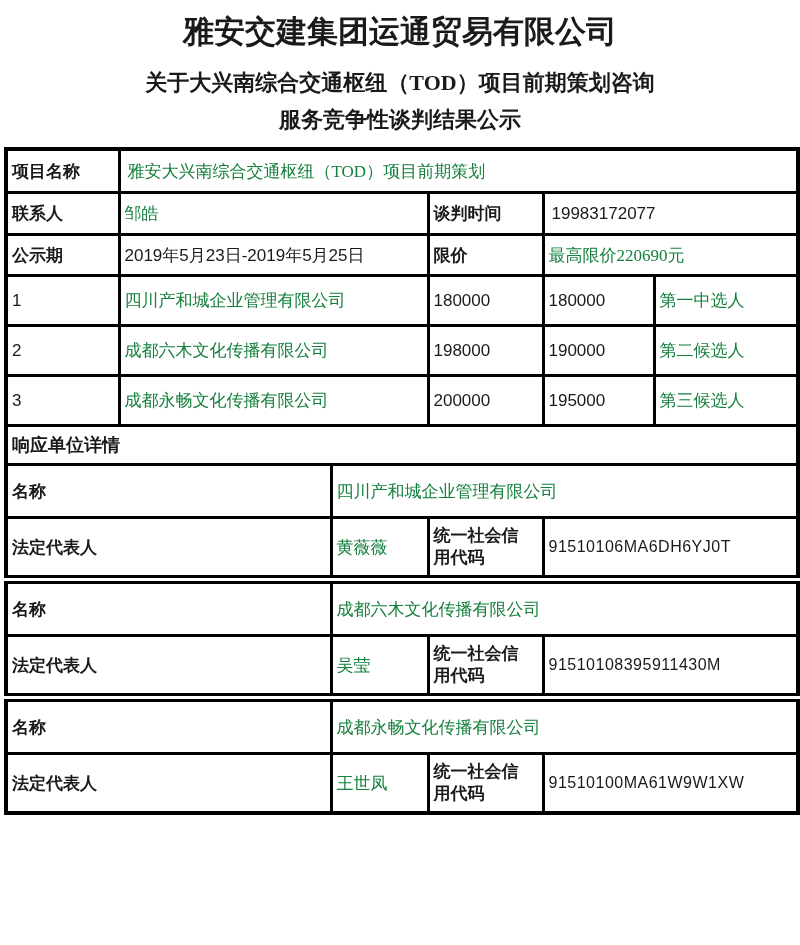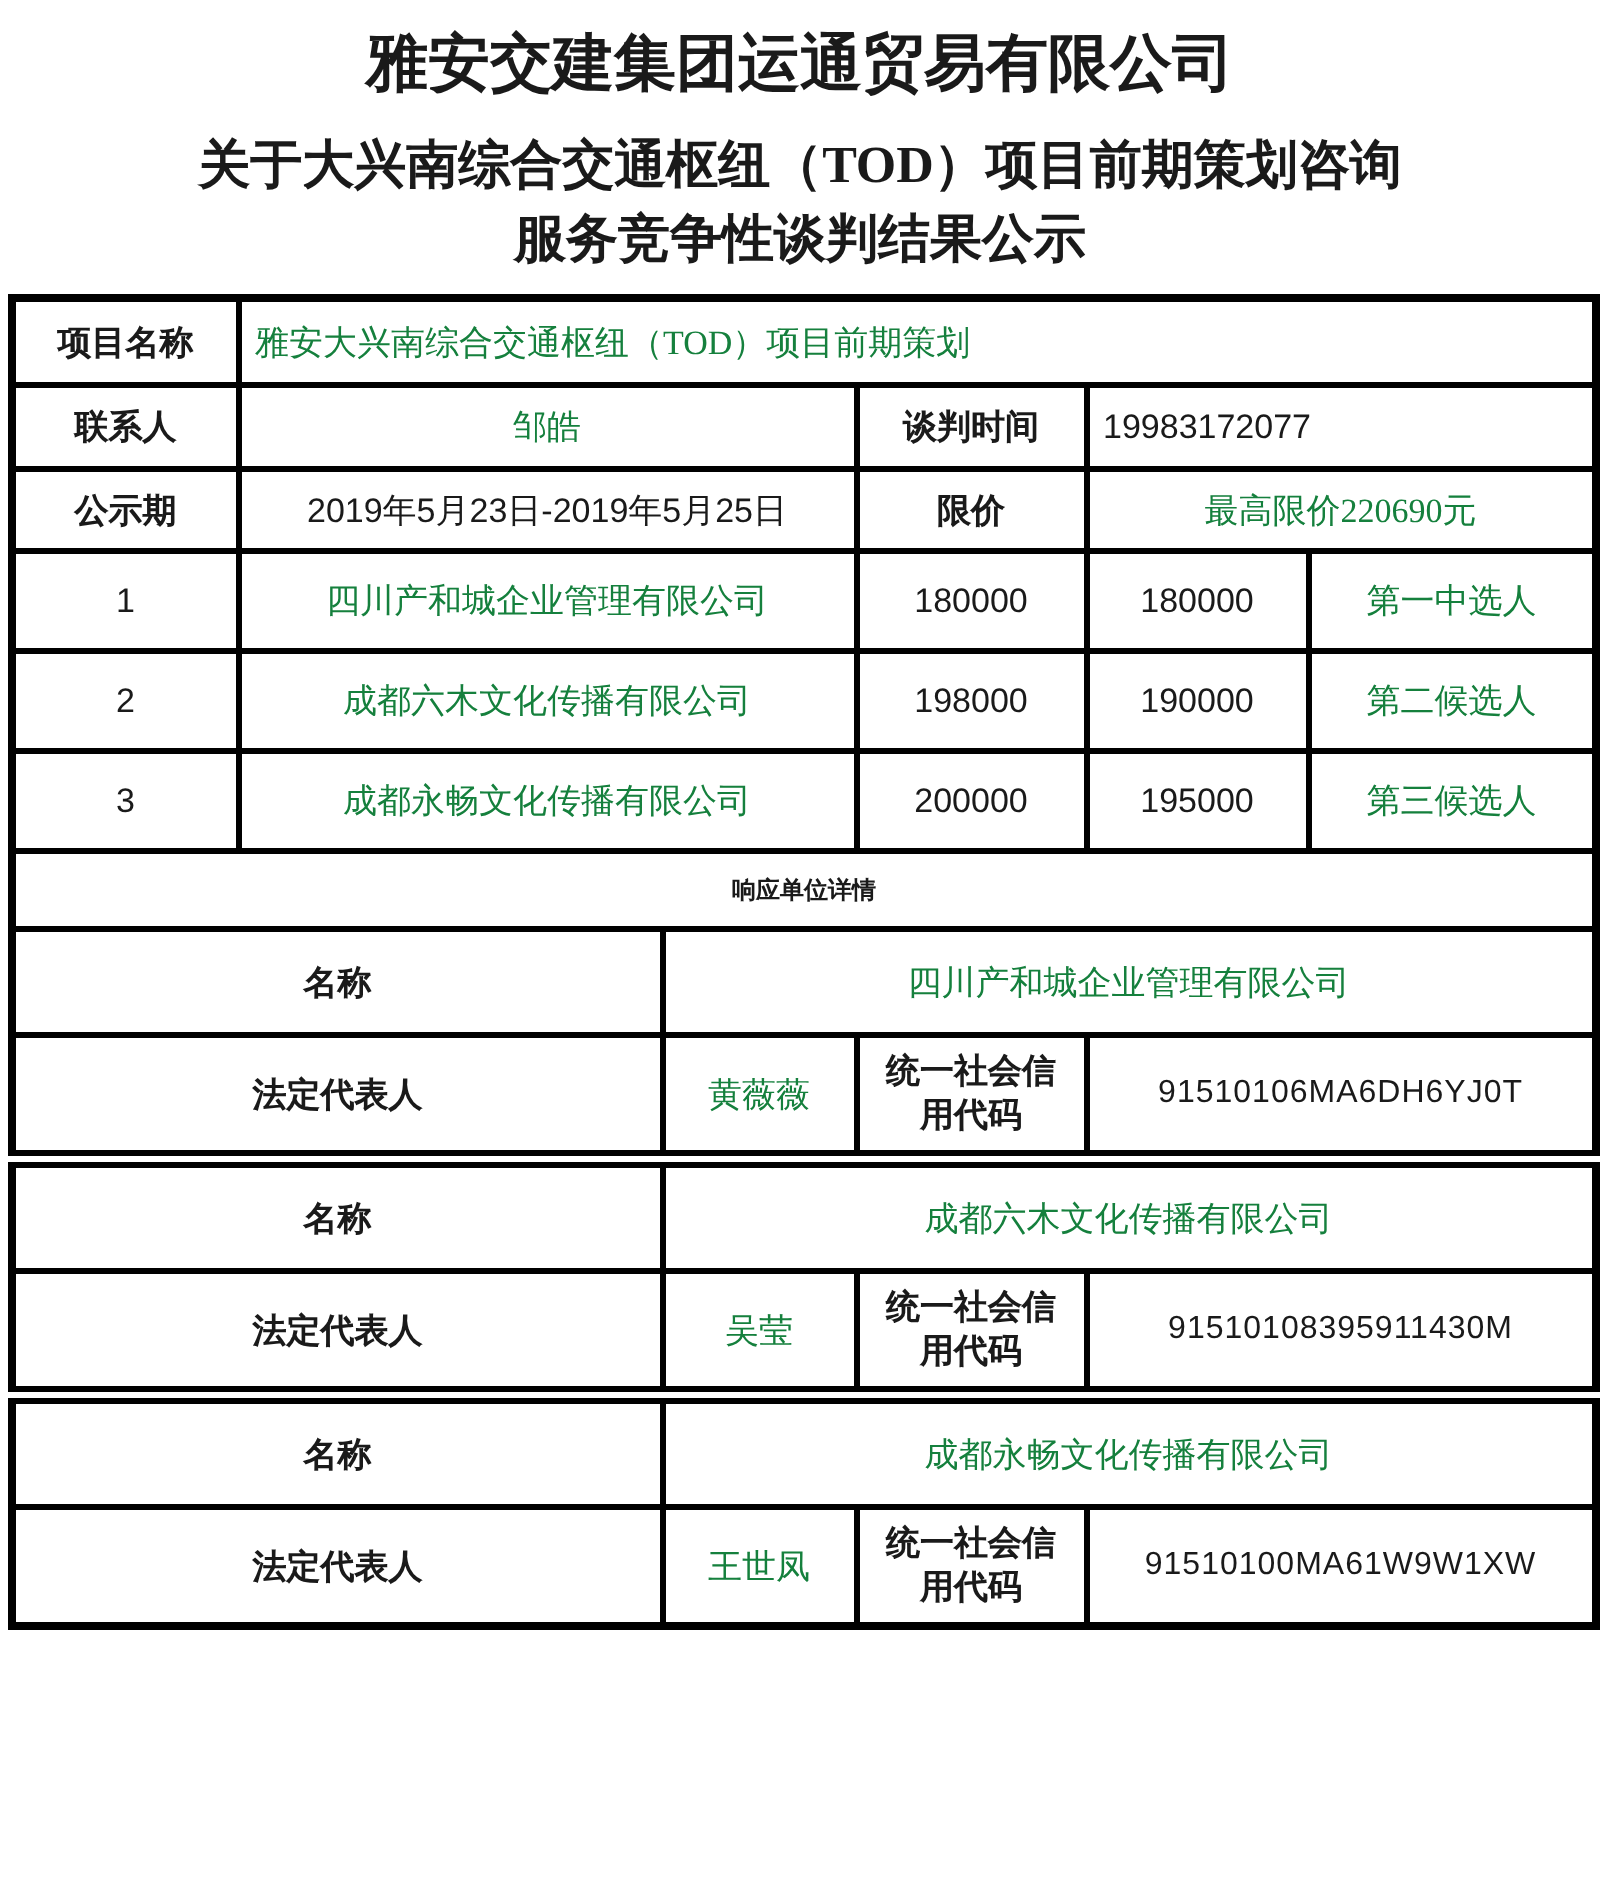--- a/index.html
+++ b/index.html
@@ -8,48 +8,48 @@
     font-family:"Liberation Sans",sans-serif;color:#1a1a1a;
   }
   
   .title-wrap{text-align:center;padding-top:12px;}
   .title-line1{
     font-family:"Liberation Serif",serif;font-weight:bold;
     font-size:31px;line-height:40px;margin:0 0 12px 0;
   }
   .title-line2,.title-line3{
     font-family:"Liberation Serif",serif;font-weight:bold;
-    font-size:26px;line-height:37px;margin:0;
+    font-size:22px;line-height:37px;margin:0;
   }
   
   table.doc{
     border-collapse:collapse;table-layout:fixed;
     width:792px;margin:9px 0 0 4px;
     border:4px solid #000;
   }
   td{
     border:3px solid #000;
     padding:2px 4px;
-    text-align:center;vertical-align:middle;
+    vertical-align:middle;
     font-size:17px;overflow:hidden;
   }
   td.lbl{font-weight:bold;font-family:"Liberation Sans",sans-serif;}
   td.kai{font-family:"Liberation Serif",serif;font-weight:normal;color:#15803d;}
   td.num{font-family:"Liberation Sans",sans-serif;}
   td.left{text-align:left;padding-left:7px;}
   td.wrap{white-space:pre-line;line-height:1.32;}
   td.code{font-size:16px;letter-spacing:.5px;margin-left:12px;}
   tr.r-name td{height:36px;}
   tr.r-owner td{height:35px;}
   tr.r-contact td{height:35px;}
   tr.r-venue td{height:57px;}
   tr.r-public td{height:34px;}
   tr.r-head td{height:60px;font-weight:bold;}
   tr.r-bid td{height:43px;}
-  tr.r-sect td{height:32px;font-weight:bold;font-size:12px;}
+  tr.r-sect td{height:32px;font-weight:bold;font-size:18px;}
   tr.r-dname td{height:46px;}
   tr.r-drep td{height:52px;}
   tr.block-sep td{border-top:9px double #000;}
 </style>
 </head>
 <body>
 
 <div class="title-wrap">
   <h1 class="title-line1">雅安交建集团运通贸易有限公司</h1>
   <div class="title-line2">关于大兴南综合交通枢纽（TOD）项目前期策划咨询</div>

